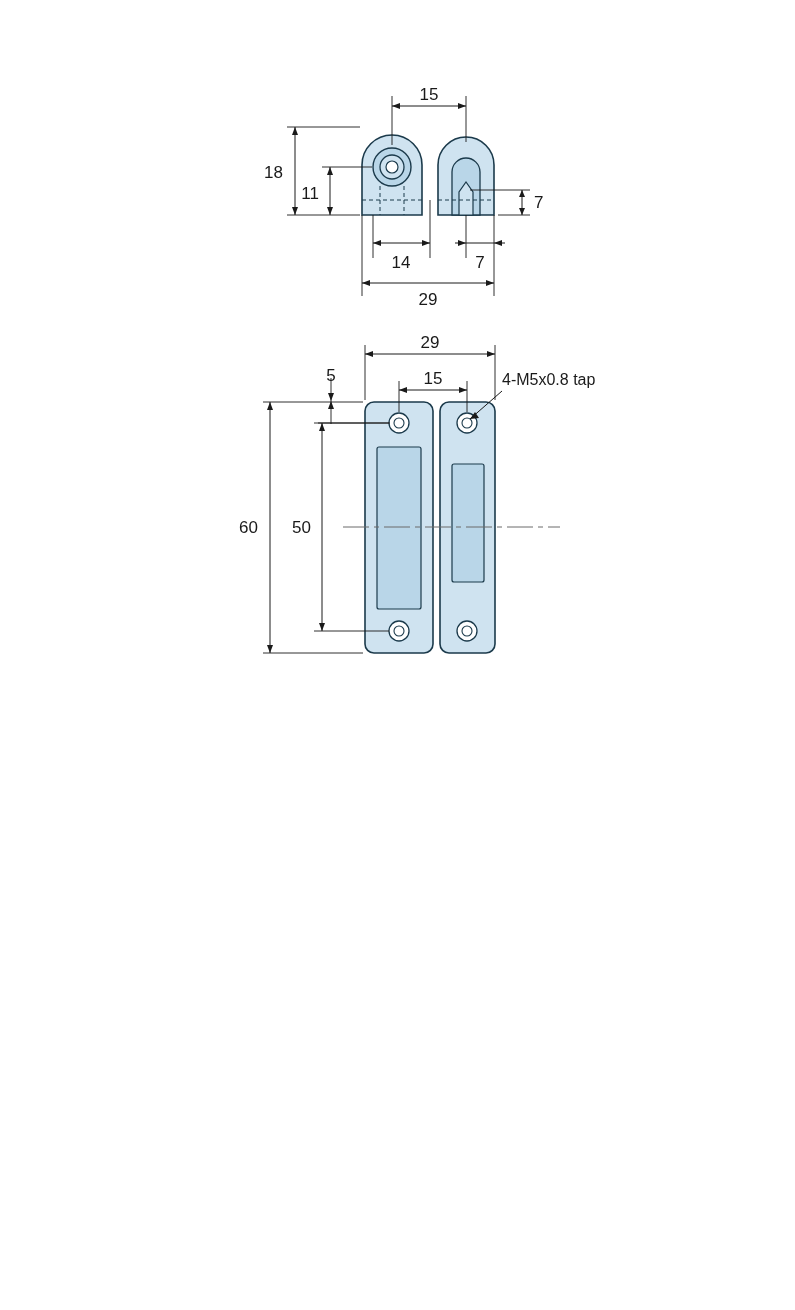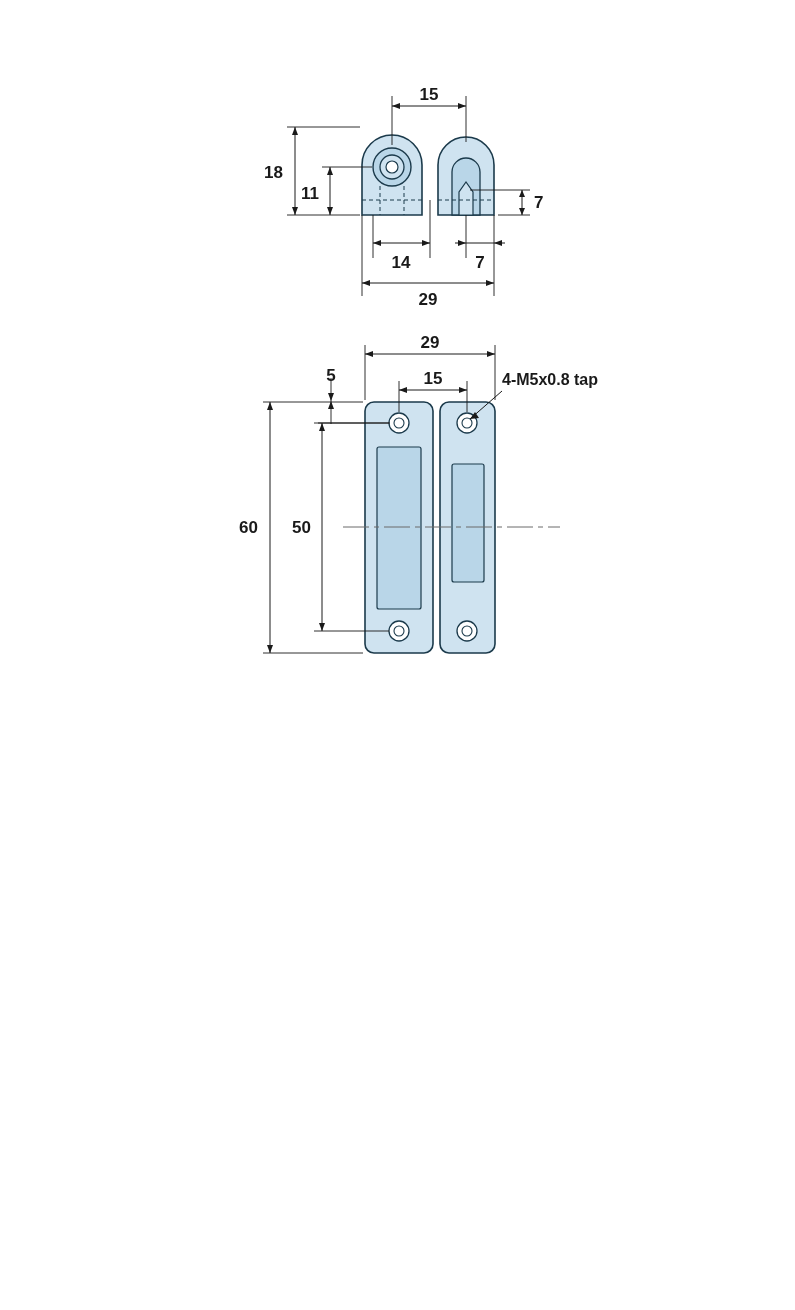--- a/index.html
+++ b/index.html
@@ -10,21 +10,20 @@
   body {
     width: 795px;
     height: 1310px;
     font-family: "Liberation Sans", sans-serif;
     overflow: hidden;
   }
   #drawing-root {
     position: relative;
     width: 795px;
     height: 1310px;
-    font-weight: bold;
   }
   svg.drawing {
     display: block;
     width: 795px;
     height: 1310px;
   }
   .dim-text {
     font-family: "Liberation Sans", sans-serif;
     font-size: 17px;
     fill: #1a1a1a;

